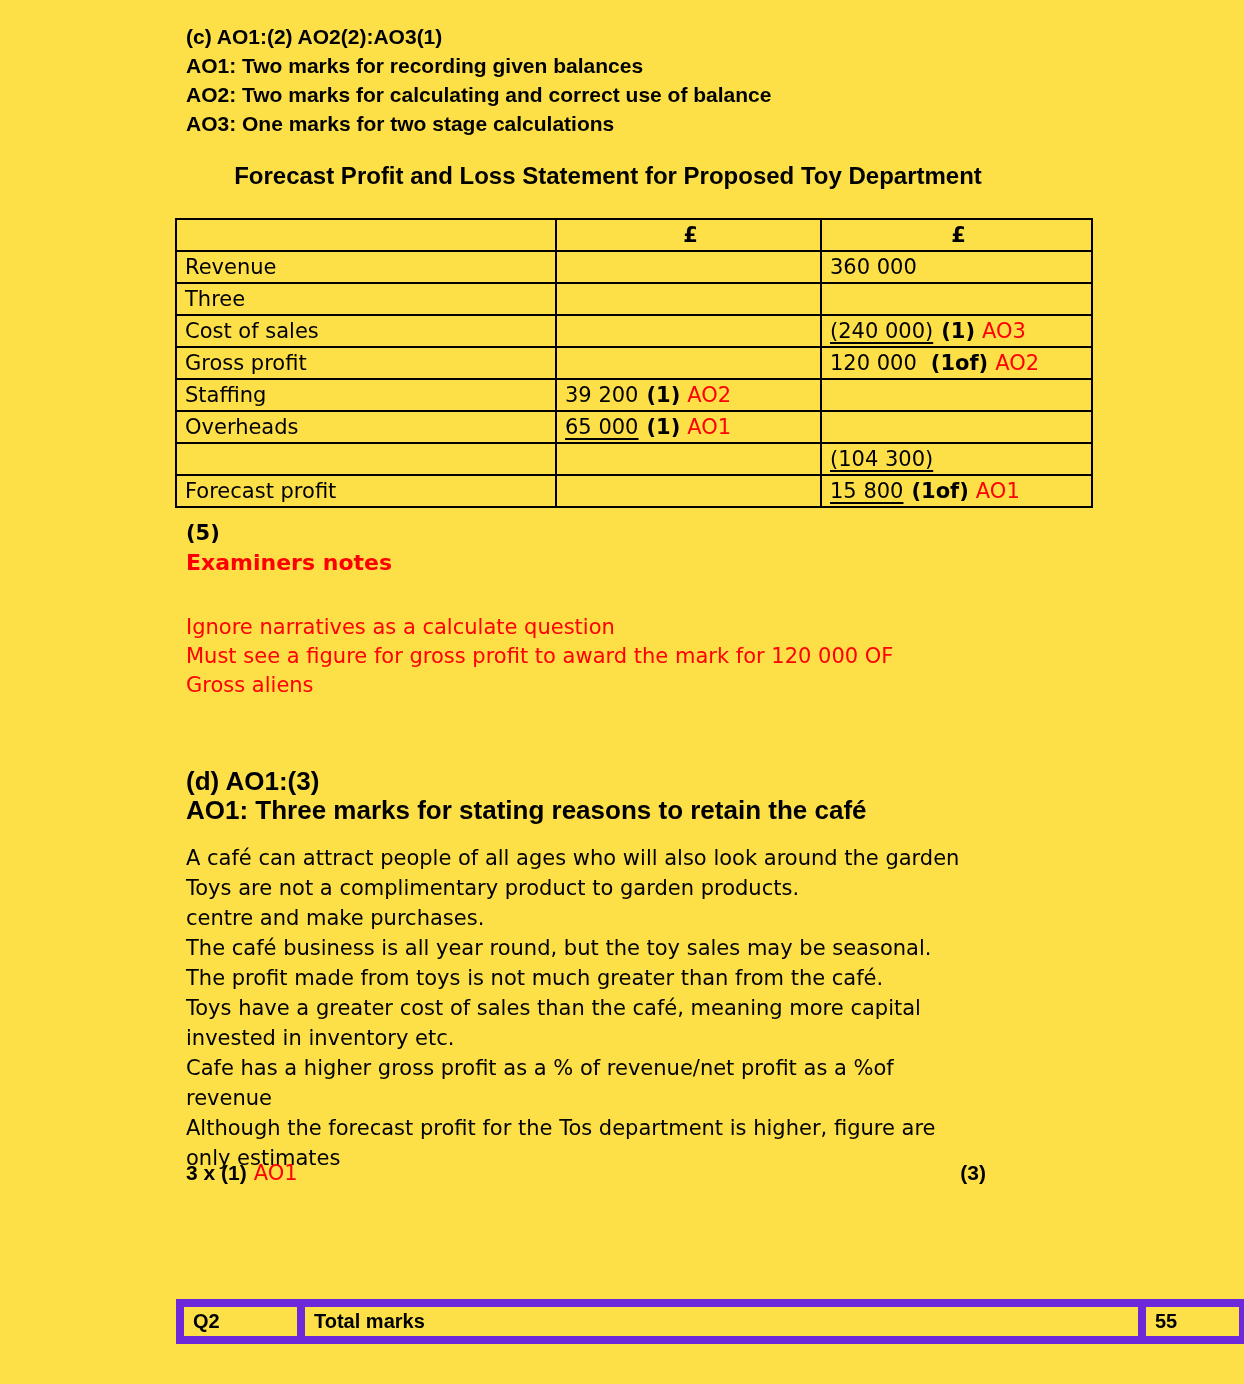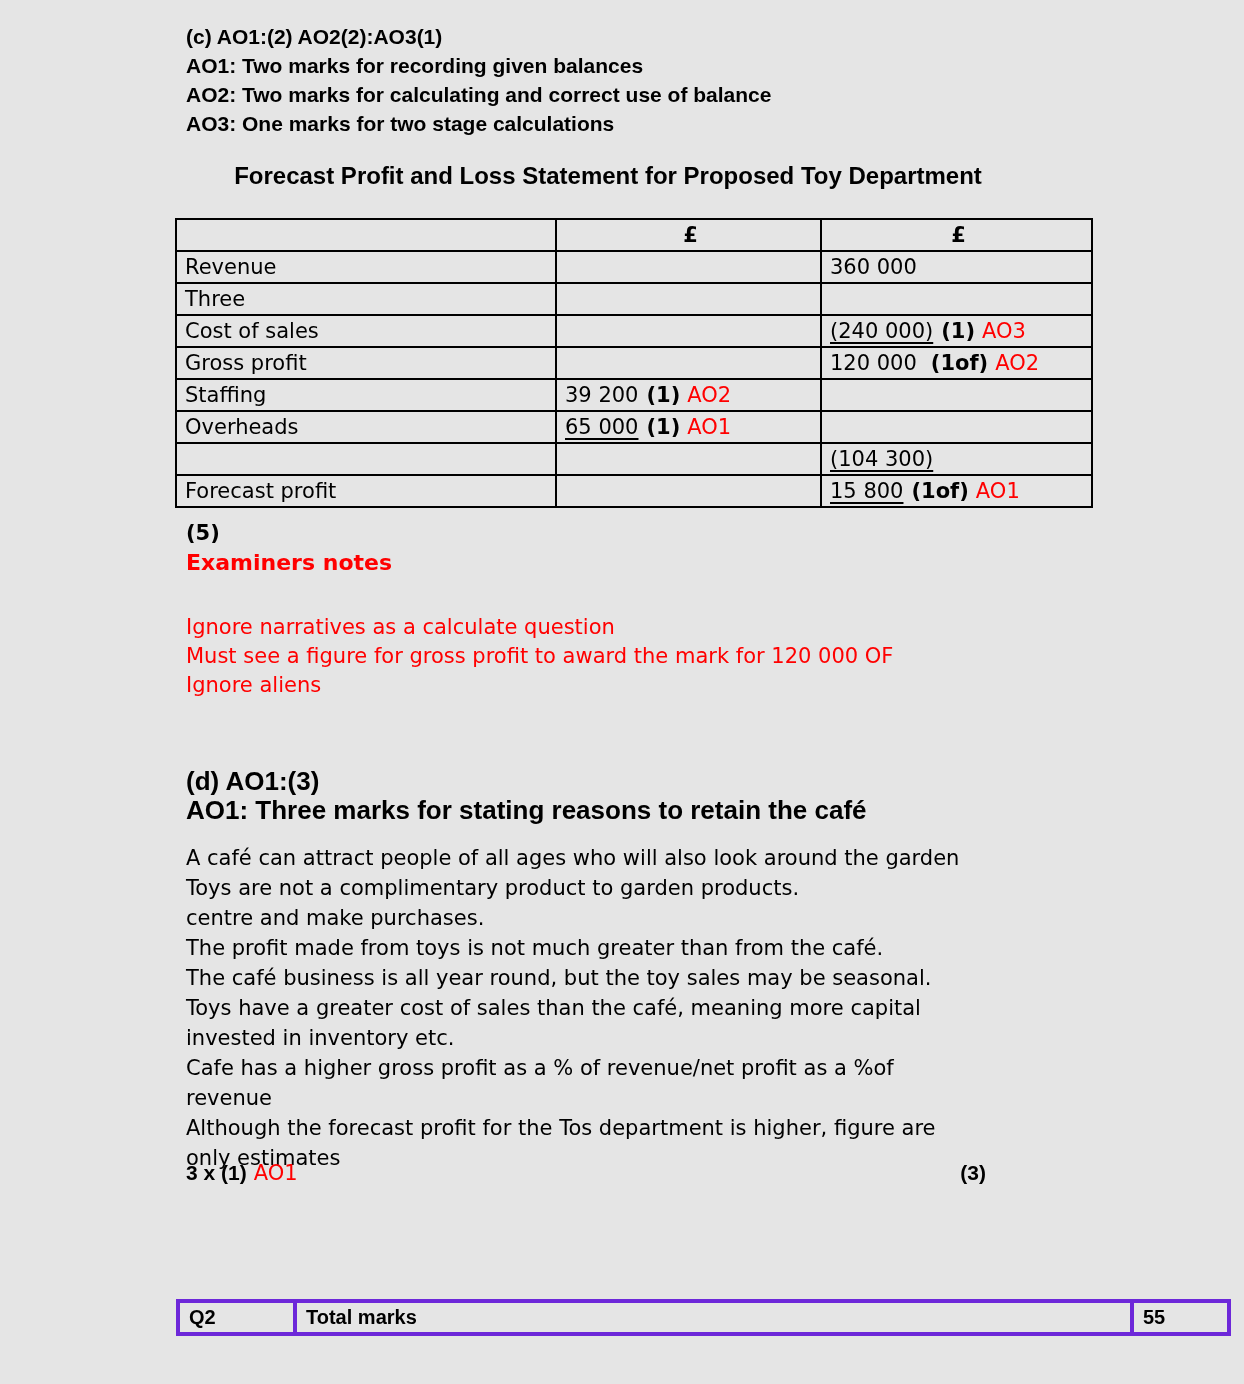--- a/index.html
+++ b/index.html
@@ -1,19 +1,19 @@
 <!DOCTYPE html>
 <html><head>
 <meta charset="utf-8">
 <style>
   html,body{margin:0;padding:0;background:#ffffff;}
   #page{
     position:relative;
     width:1244px;height:1384px;
-    background:#e5e5e5;
+    background:#fde047;
     color:#000000;
     font-family:"DejaVu Sans",sans-serif;
   }
   .abs{position:absolute;}
   
   .hfont{font-family:"Liberation Sans",sans-serif;font-weight:bold;}
   .h-block{left:186px;top:22px;font-size:21px;line-height:29px;}
   .title{left:163px;top:162px;width:890px;text-align:center;font-size:24px;}
   
   table.stmt{
@@ -50,21 +50,21 @@
   .marksline .b{font-family:"Liberation Sans",sans-serif;font-weight:bold;}
   .marksline .ao{margin-left:7px;}
   .marksline .tot{position:absolute;right:0;top:0;font-family:"Liberation Sans",sans-serif;font-weight:bold;}
   
   table.foot{
     position:absolute;left:176px;top:1299px;
     border-collapse:collapse;table-layout:fixed;width:1008px;
     font-family:"Liberation Sans",sans-serif;font-weight:bold;
   }
   table.foot td{
-    border:4px solid #6d28d9;height:29px;font-size:20px;
+    border:8px solid #6d28d9;height:29px;font-size:20px;
     vertical-align:middle;padding:0 6px 0 9px;white-space:nowrap;
   }
   td.f1{width:98px;}
   td.f2{width:818px;}
   td.f3{width:78px;border-radius:14px;}
 </style>
 </head>
 <body>
 
 <div id="page">
@@ -127,34 +127,34 @@
     </tr>
   </tbody>
     </table>
 
   <div class="abs marks5">(5)</div>
 
   <div class="abs exnotes-h">Examiners notes</div>
   <div class="abs rednotes">
     <div>Ignore narratives as a calculate question</div>
     <div>Must see a figure for gross profit to award the mark for 120 000 OF</div>
-    <div>Ignore aliens</div>
+    <div>Gross aliens</div>
   </div>
 
   <div class="abs hfont d-block">
     <div>(d) AO1:(3)</div>
     <div>AO1: Three marks for stating reasons to retain the café</div>
   </div>
 
   <div class="abs answers">
     <div>A café can attract people of all ages who will also look around the garden</div>
     <div>Toys are not a complimentary product to garden products.</div>
     <div>centre and make purchases.</div>
+    <div>The café business is all year round, but the toy sales may be seasonal.</div>
     <div>The profit made from toys is not much greater than from the café.</div>
-    <div>The café business is all year round, but the toy sales may be seasonal.</div>
     <div>Toys have a greater cost of sales than the café, meaning more capital</div>
     <div>invested in inventory etc.</div>
     <div>Cafe has a higher gross profit as a % of revenue/net profit as a %of</div>
     <div>revenue</div>
     <div>Although the forecast profit for the Tos department is higher, figure are</div>
     <div>only estimates</div>
   </div>
 
   <div class="abs marksline">
     <span class="b">3 x (1)</span><span class="ao">AO1</span>

